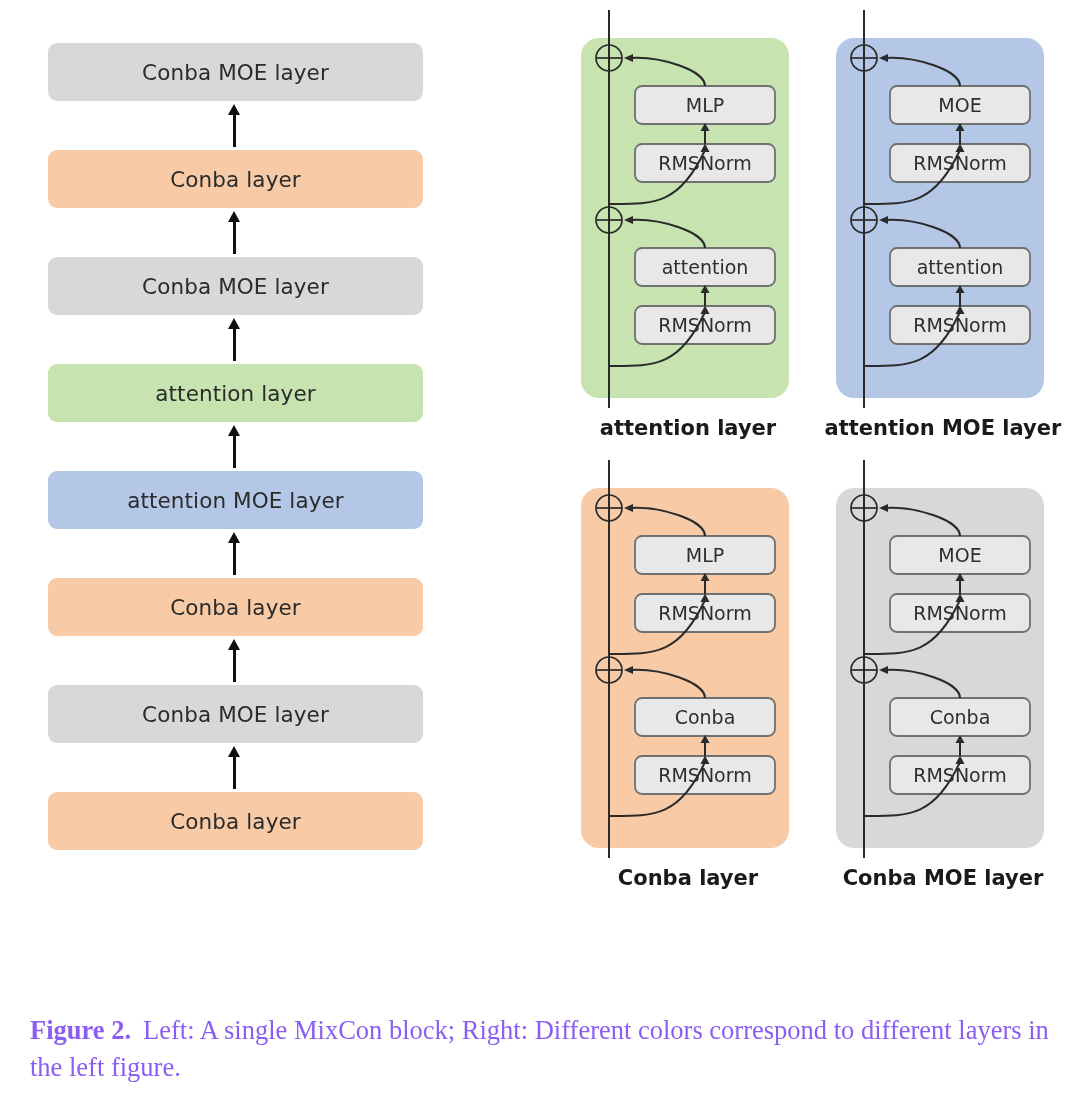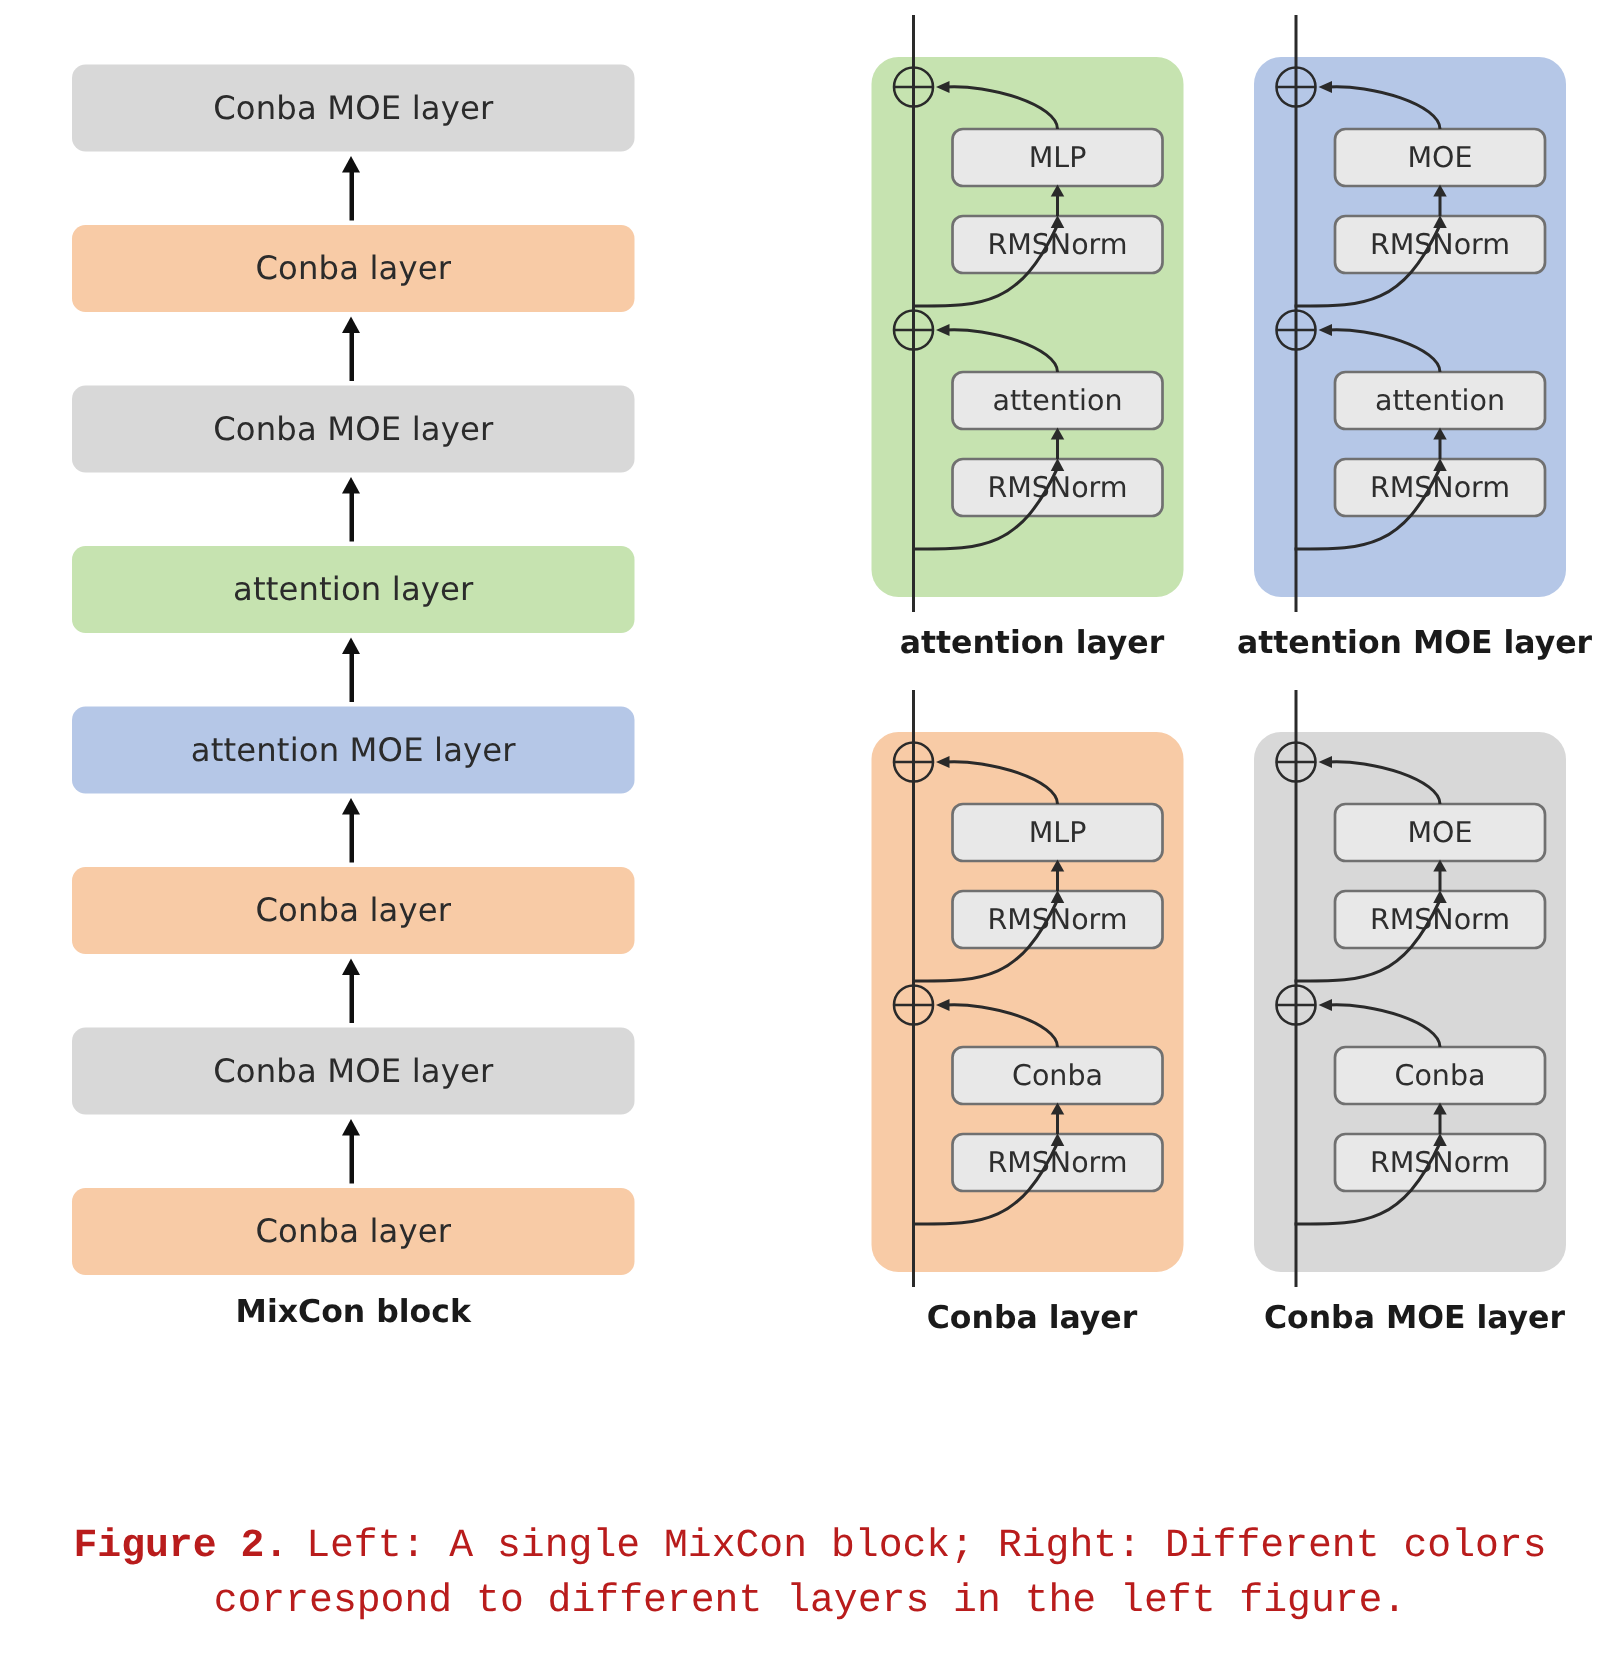--- a/index.html
+++ b/index.html
@@ -113,25 +113,25 @@
     font-size: 19px;
     fill: #2e2e2e;
   }
 
   
   #figure-caption {
     position: absolute;
     left: 30px;
     top: 1012px;
     width: 1020px;
-    text-align: center;
-    font-family: Liberation Mono, monospace;
+    text-align: left;
+    font-family: Liberation Serif, serif;
     font-size: 26.5px;
     line-height: 1.38;
-    color: #b91c1c;
+    color: #8b5cf6;
   }
   #figure-caption .caption-label {
     font-weight: bold;
     margin-right: 12px;
   }
 </style>
 </head>
 <body>
 
 <div id="figure-root">
@@ -184,21 +184,20 @@
           <div class="head"></div>
           <div class="shaft" style="height: 34px;"></div>
         </div>
         <div class="mix-row" style="top: 685px; background: rgb(216, 216, 216);">
           <span class="mix-row-label">Conba MOE layer</span>
         </div>
         <div class="mix-row" style="top: 792px; background: rgb(248, 203, 166);">
           <span class="mix-row-label">Conba layer</span>
         </div>
       </div>
-    <div id="mixcon-caption">MixCon block</div>
   </div>
 
   <div class="subblock" id="sub-attention">
       <svg width="250" height="405" viewBox="0 0 250 405">
         <rect x="18" y="30" width="208" height="360" rx="18" ry="18" fill="#C6E3B0"></rect>
         <line x1="46" y1="2" x2="46" y2="400" stroke="#2a2a2a" stroke-width="2"></line>
         <g>
           <rect x="72" y="298" width="140" height="38" rx="7" ry="7" fill="#E8E8E8" stroke="#707070" stroke-width="1.8"></rect>
           <text x="142" y="323.5" text-anchor="middle" class="sb-box-text">RMSNorm</text>
         </g>

